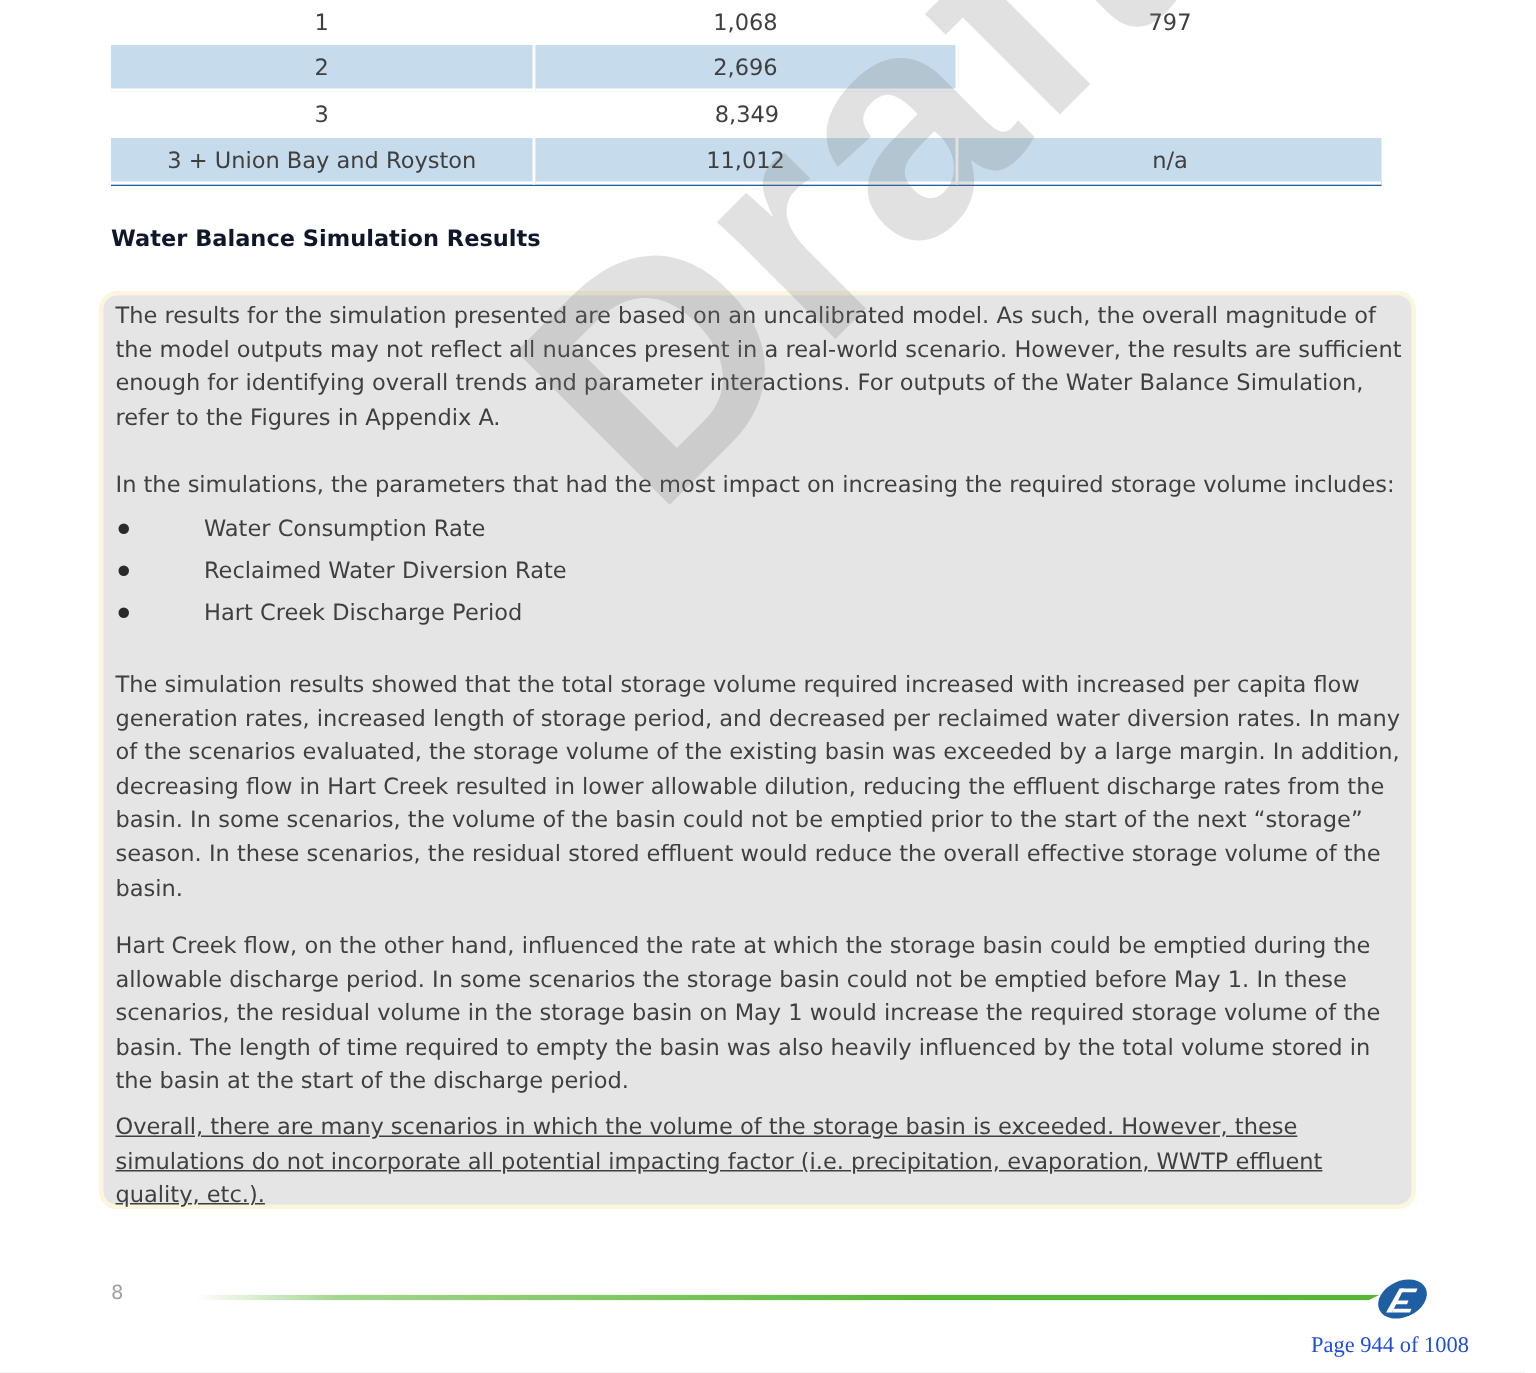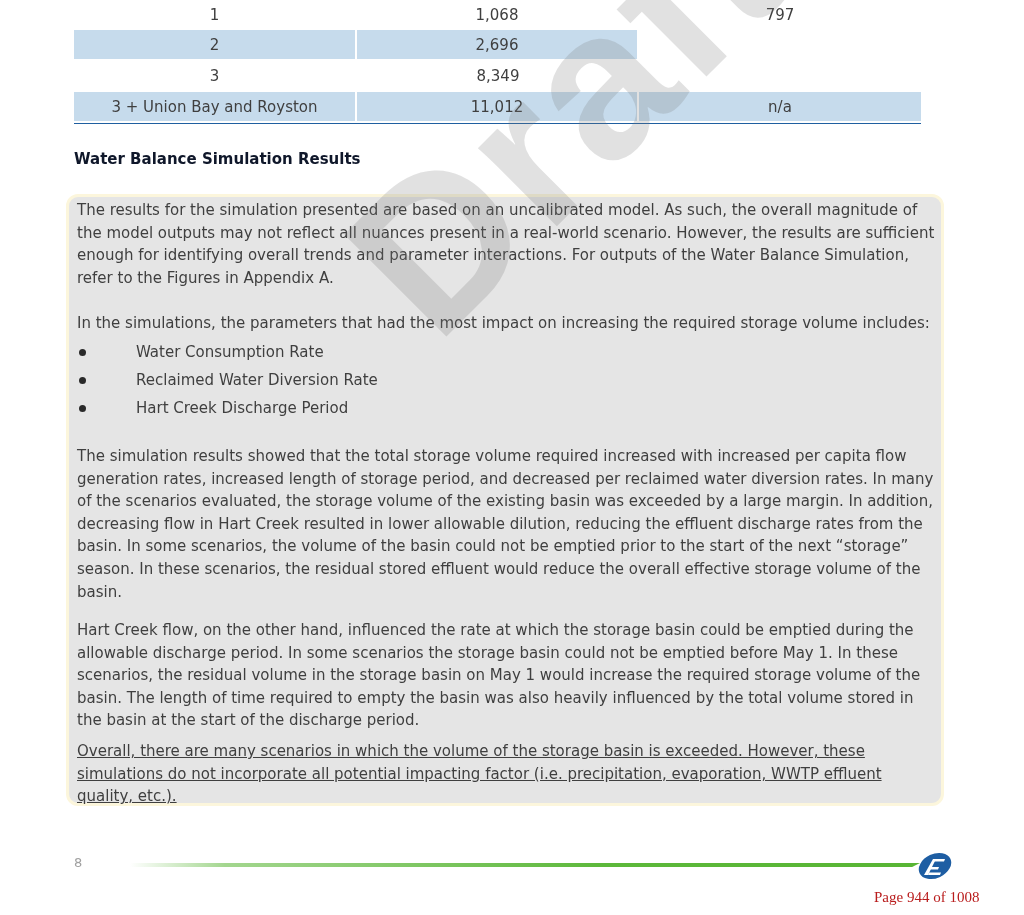--- a/index.html
+++ b/index.html
@@ -69,21 +69,21 @@
     .footer-line {
       position: absolute; left: 130px; top: 863px; width: 790px; height: 4px;
       background: linear-gradient(to right, rgba(102,187,68,0) 0%, rgba(102,187,68,0.6) 12%, #5cb83a 60%, #58b534 100%);
       clip-path: polygon(0 0, 100% 0, 99% 100%, 0 100%);
     }
     .logo {
       position: absolute; left: 914px; top: 851px; width: 40px; height: 30px;
     }
     .footer-pages {
       position: absolute; left: 874px; top: 889px;
-      font-family: "Liberation Serif", "DejaVu Serif", serif; font-size: 15px; color: #b91c1c;
+      font-family: "Liberation Serif", "DejaVu Serif", serif; font-size: 15px; color: #1d4ed8;
     }
   </style>
 </head>
 <body>
 
 <div class="page">
 
   <div class="tbl">
     <div class="row first">
       <div class="cell c0">1</div>

